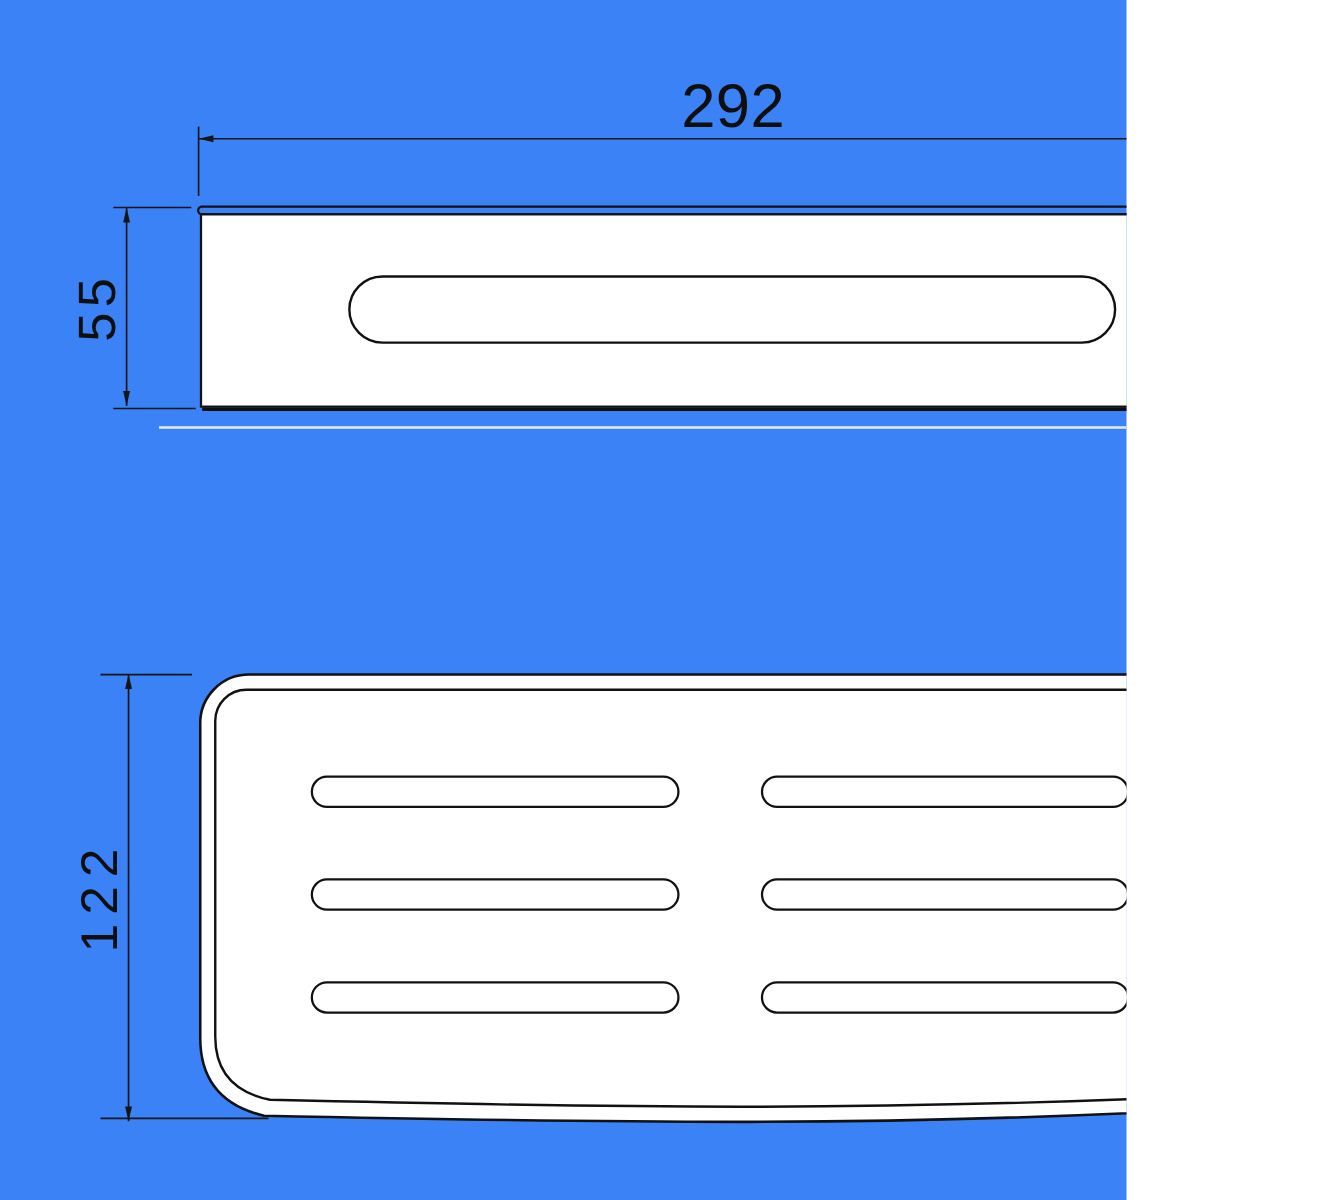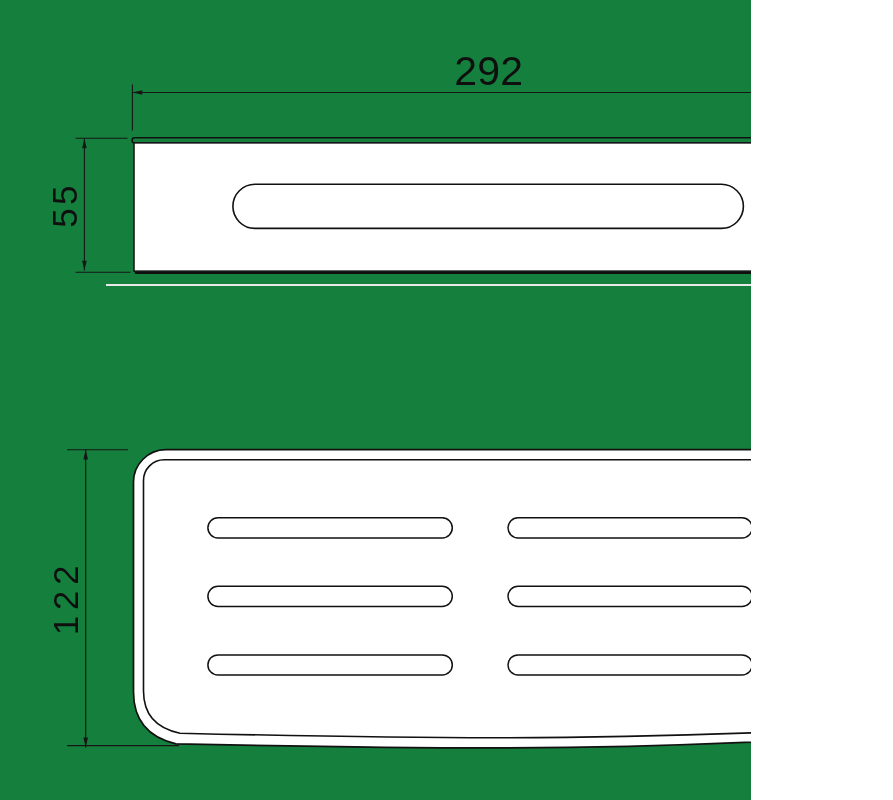--- a/index.html
+++ b/index.html
@@ -1,16 +1,16 @@
 <!DOCTYPE html>
 <html><head>
 <meta charset="utf-8">
 <style>
   html,body{margin:0;padding:0;background:#ffffff;}
-  .wrap{width:751px;height:800px;position:relative;overflow:hidden;background:#15803d;}
+  .wrap{width:751px;height:800px;position:relative;overflow:hidden;background:#3b82f6;}
   svg{display:block;}
   text{font-family:"Liberation Sans",sans-serif;fill:#0f0f0f;}
 </style>
 </head>
 <body>
 <div class="wrap">
 <svg width="893" height="800" viewBox="0 0 893 800">
 
   <text x="488.8" y="84.5" font-size="41" letter-spacing="0.3" text-anchor="middle">292</text>
 

